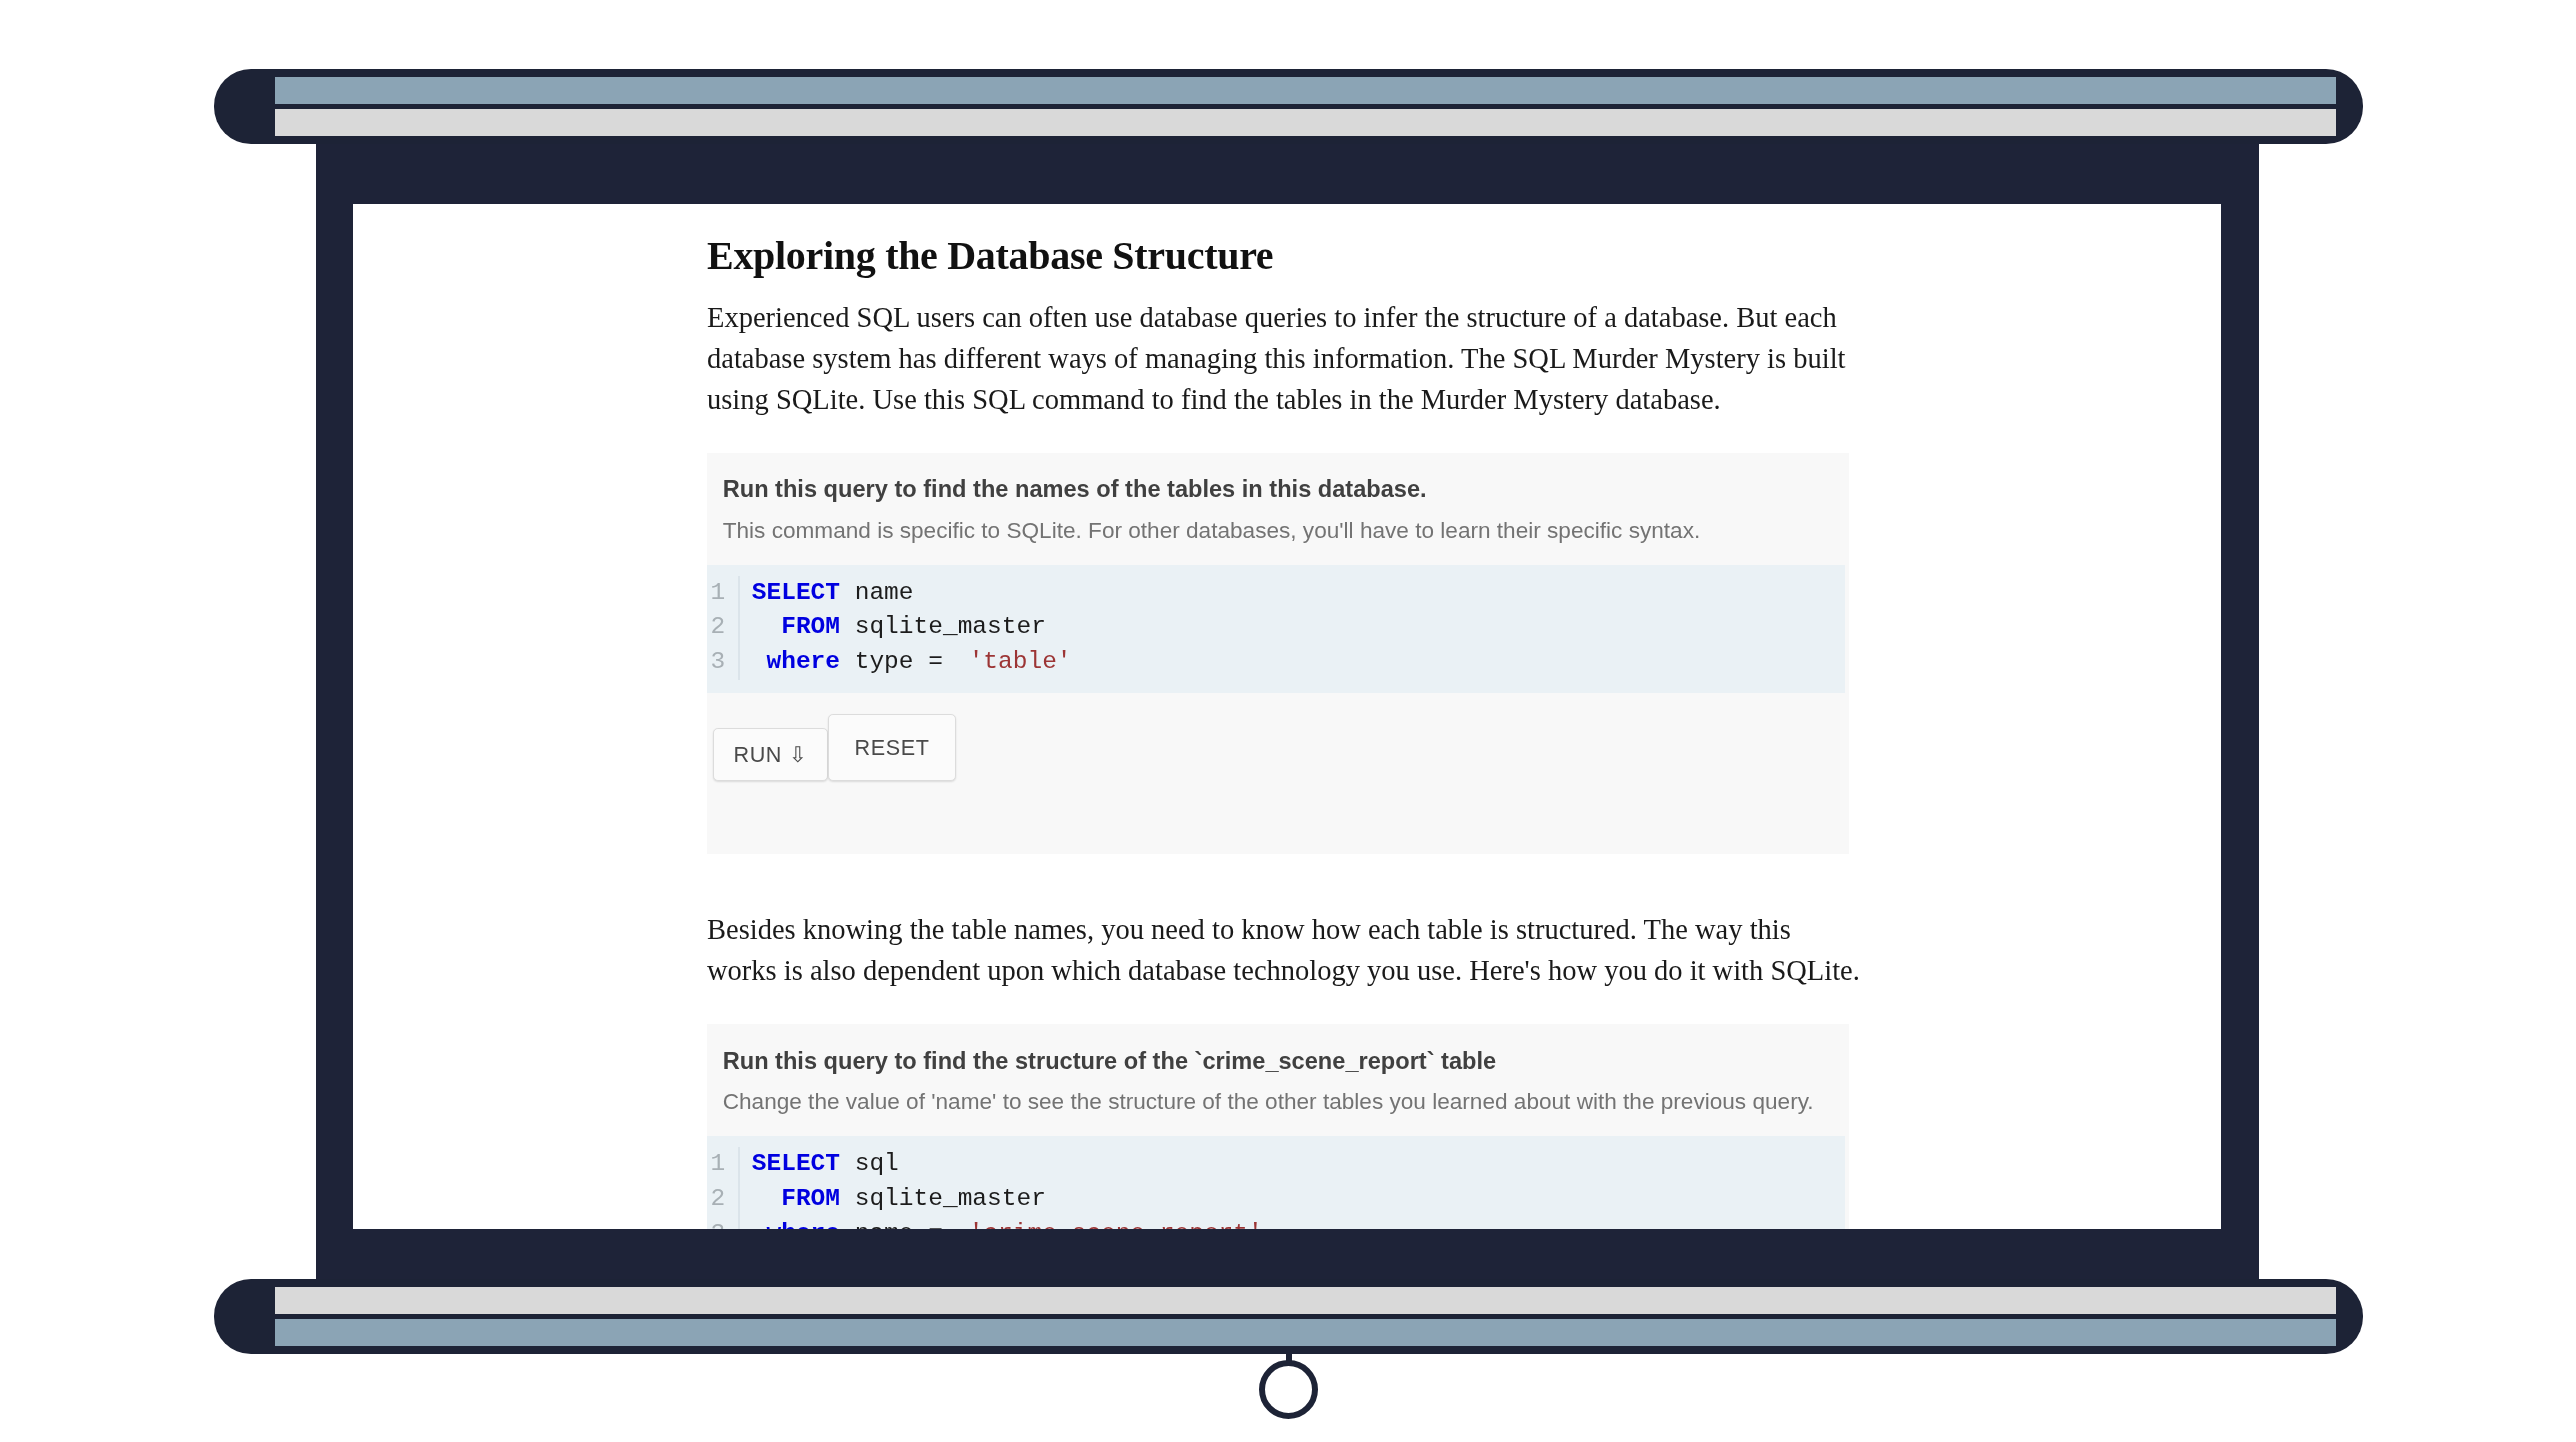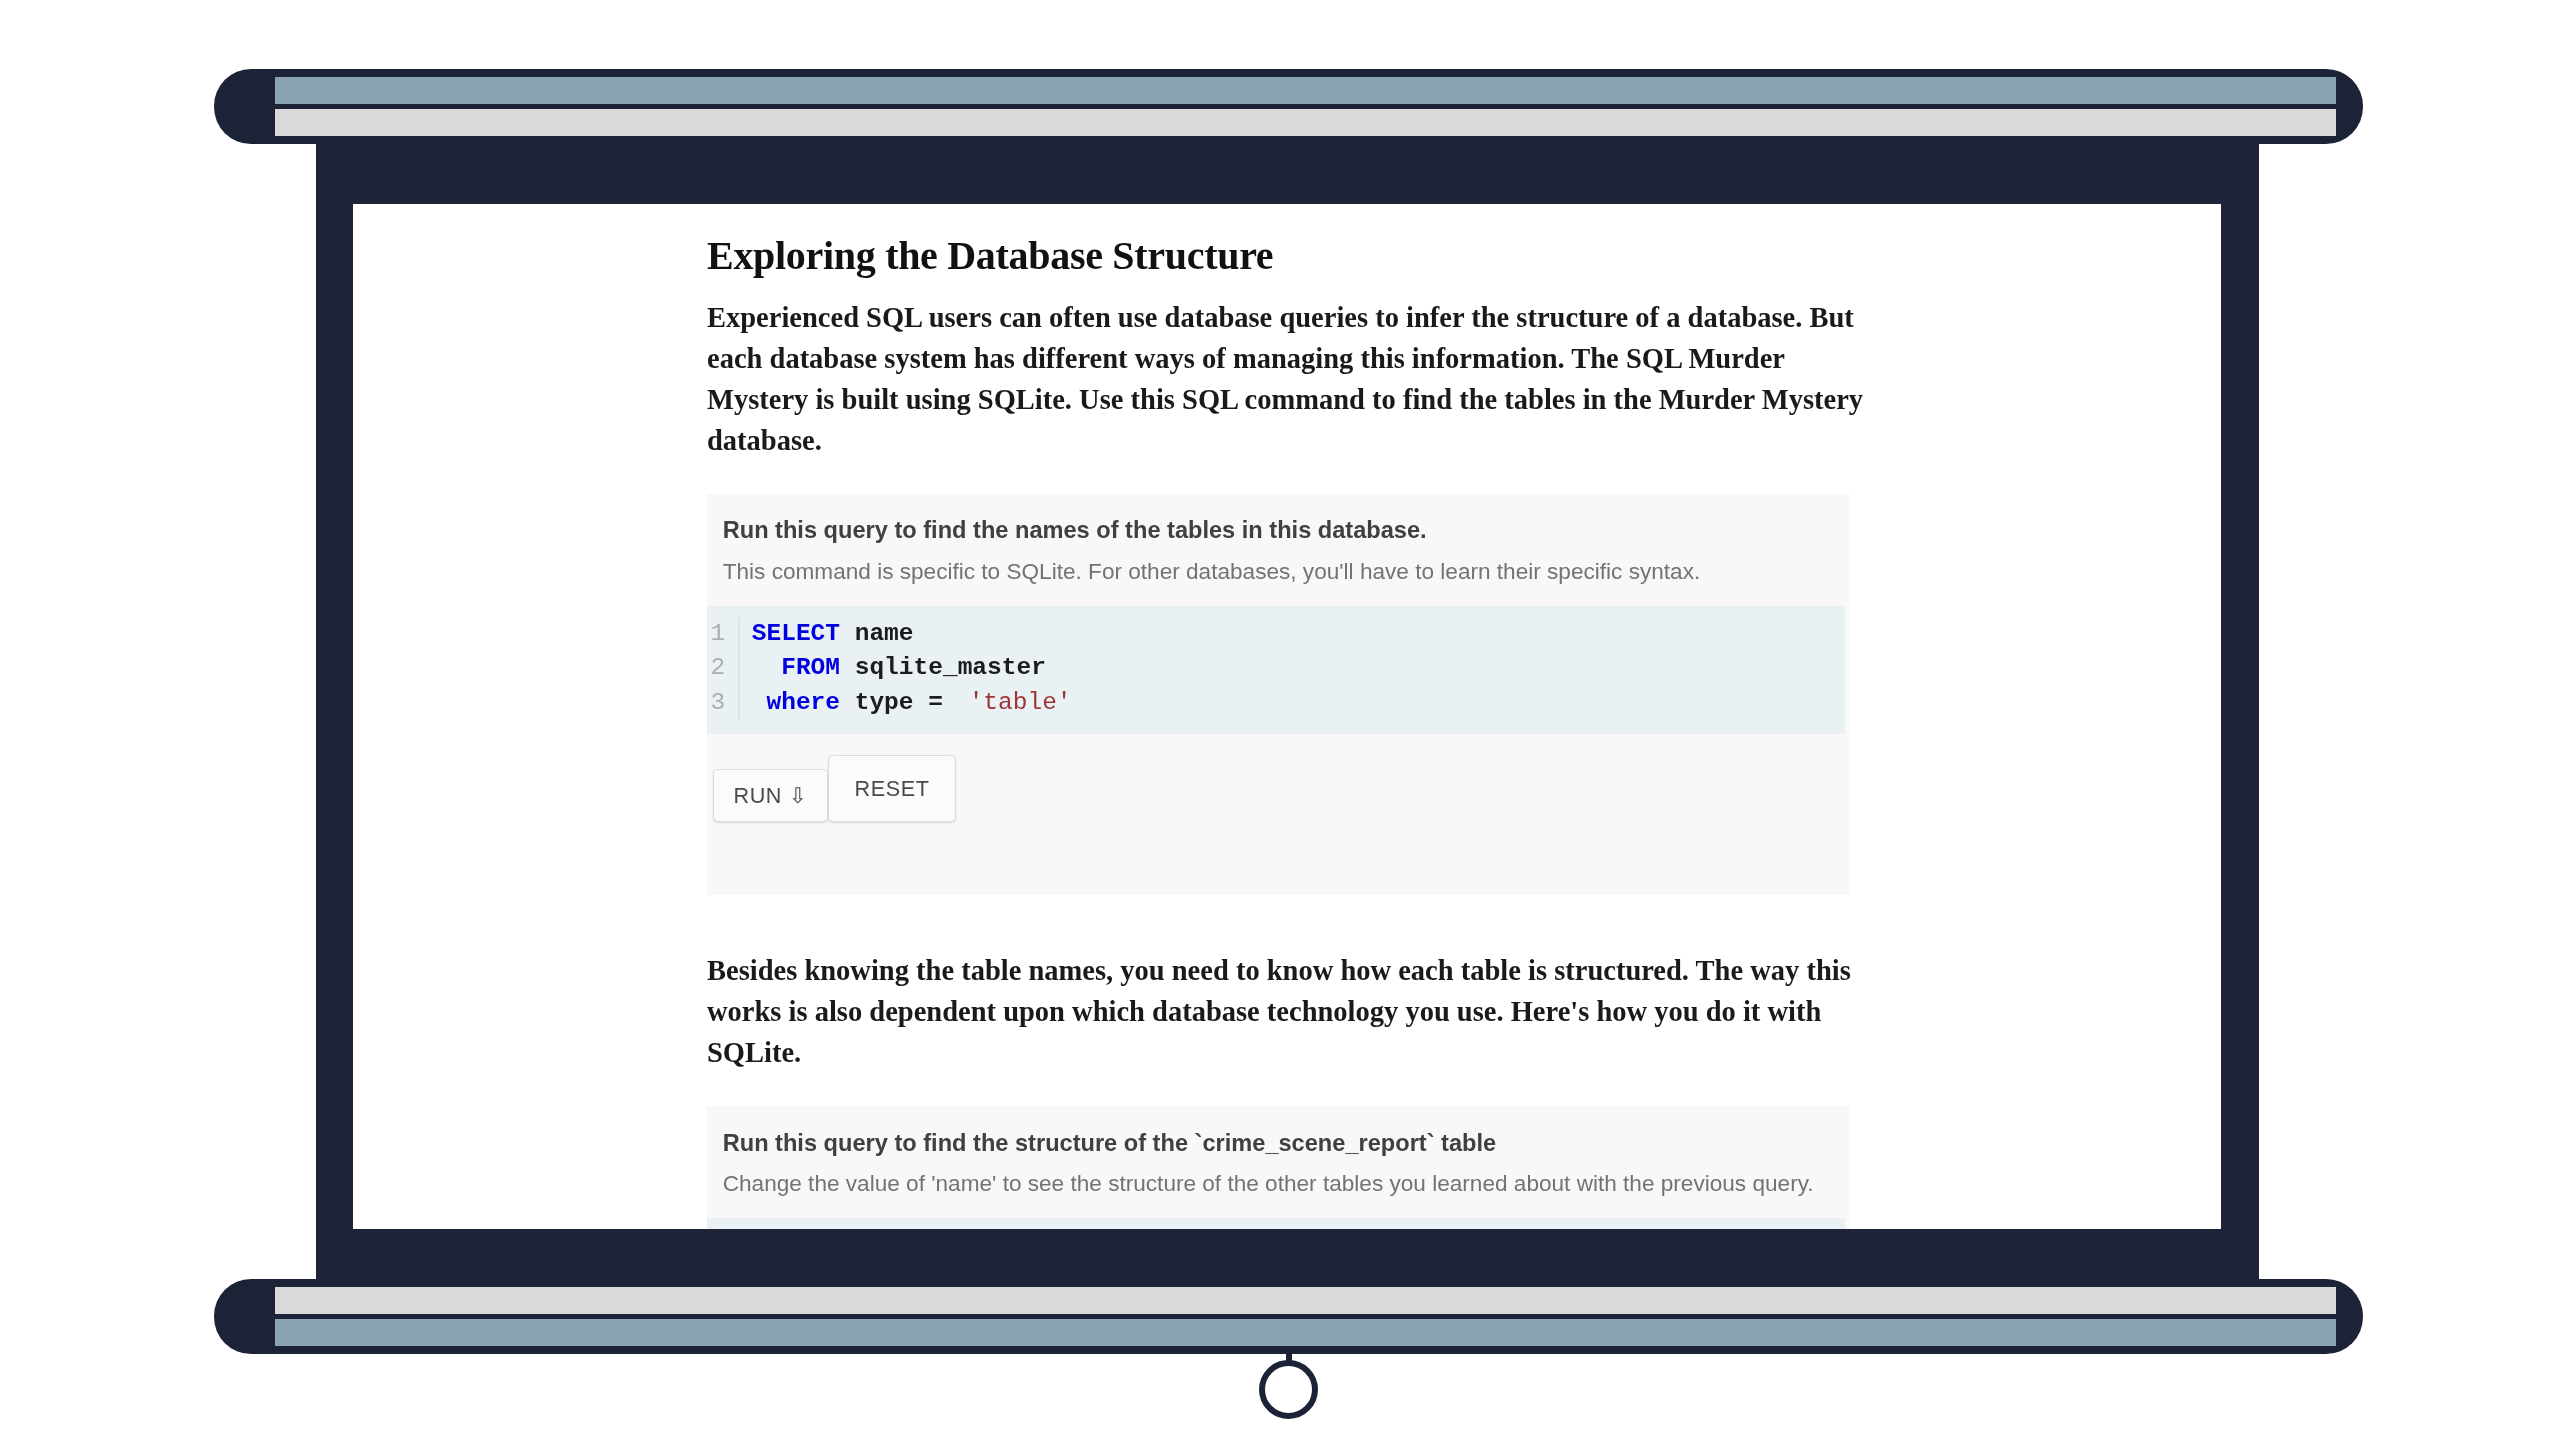--- a/index.html
+++ b/index.html
@@ -107,21 +107,20 @@
     color: #111111;
     margin: 0 0 17.7px 0;
   }
 
   p.prose {
     font-family: "Liberation Serif", serif;
     font-size: 28.5px;
     line-height: 1.44;
     color: #1a1a1a;
     margin: 0;
-    font-weight: bold;
   }
 
   
   .panel {
     margin-top: 33px;
     background: #f8f8f8;
     width: 1142px;
     padding: 21.6px 0 0 0;
   }
   .panel-head {
@@ -161,21 +160,21 @@
     min-width: 33px;
     text-align: right;
     color: #a8b0b5;
     padding-right: 12.8px;
     border-right: 2px solid #dbe4ea;
     margin-right: 11.8px;
     user-select: none;
   }
   .kw  { color: #0000e0; font-weight: bold; }
   .str { color: #9c3535; margin-left: 11px; }
-  .pln { color: #1c1c1c; font-weight: bold; }
+  .pln { color: #1c1c1c; }
 
   .btn-row {
     display: flex;
     align-items: flex-end;
     gap: 0;
     padding: 21.6px 0 0 5.9px;
   }
   .btn {
     background: #fbfbfb;
     border: 1px solid #dcdcdc;

